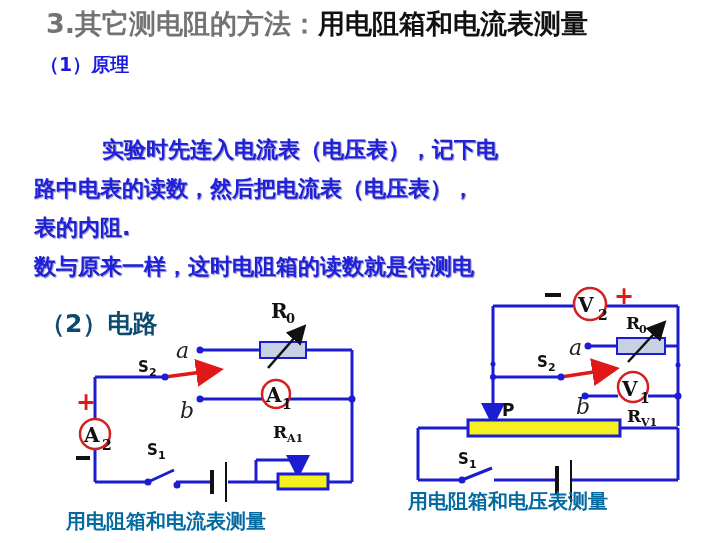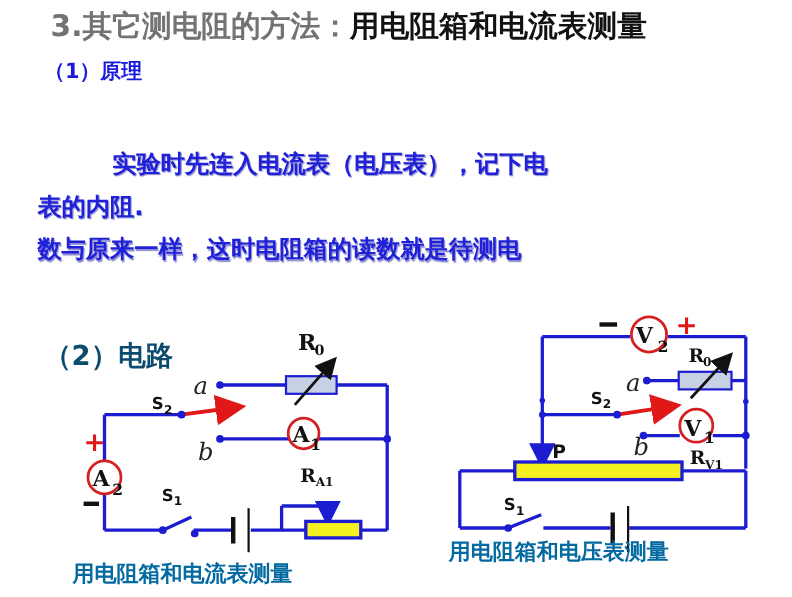--- a/index.html
+++ b/index.html
@@ -22,20 +22,21 @@
 <body>
 
 <div class="title">
   <span class="t1">3.其它测电阻的方法：</span><span class="t2">用电阻箱和电流表测量</span>
 </div>
 
 <div class="h1">（1）原理</div>
 
 <div class="para">
   <span class="line indent">实验时先连入电流表（电压表），记下电</span>
+  <span class="line">路中电表的读数，然后把电流表（电压表），</span>
   <span class="line">表的内阻.</span>
   <span class="line">数与原来一样，这时电阻箱的读数就是待测电</span>
 </div>
 
 <div class="h2">（2）电路</div>
 
 <svg width="720" height="543" viewBox="0 0 720 543">
   <defs>
     <marker id="arrR" markerWidth="8" markerHeight="8" refX="6" refY="4" orient="auto">
       <path d="M0,0 L8,4 L0,8 Z" fill="#e01818"></path>

